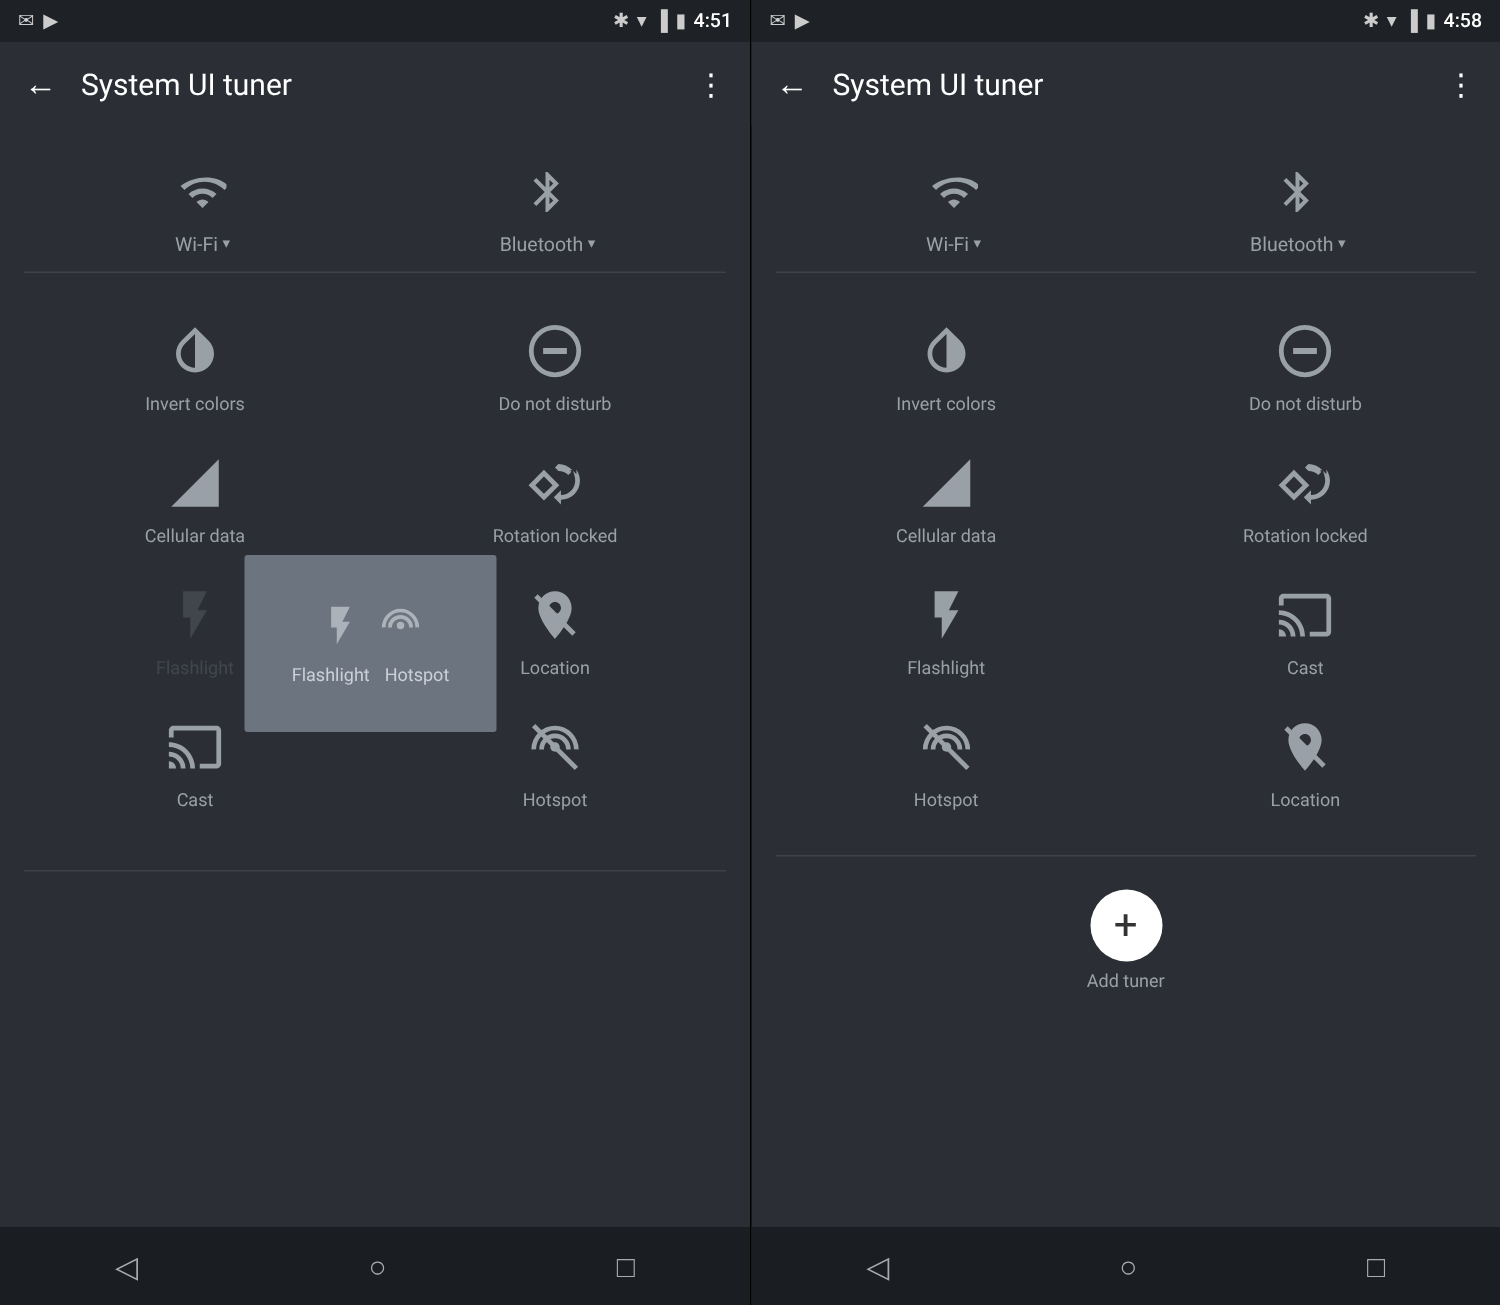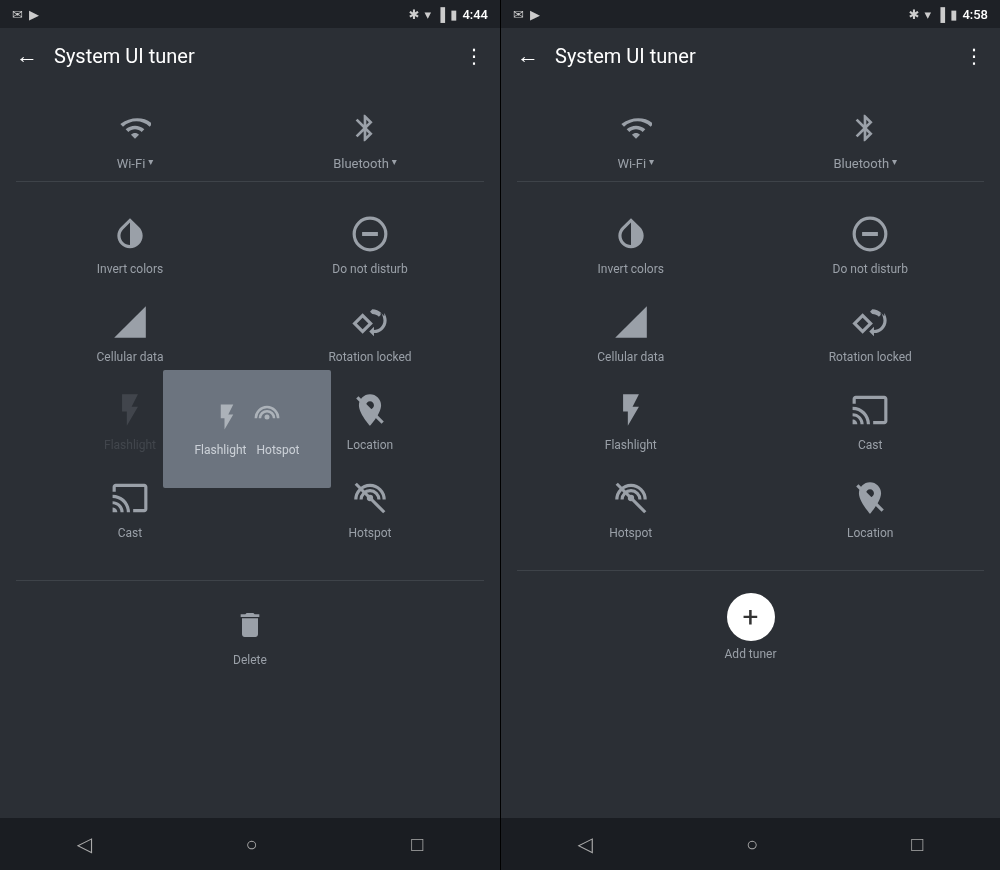--- a/index.html
+++ b/index.html
@@ -286,21 +286,21 @@
   <div class="status-bar">
     <div class="status-bar-left">
       <span class="status-icon">✉</span>
       <span class="status-icon">▶</span>
     </div>
     <div class="status-bar-right">
       <span class="status-icon">✱</span>
       <span class="status-icon">▾</span>
       <span class="status-icon">▐</span>
       <span class="status-icon">▮</span>
-      <span class="status-time">4:44</span>
+      <span class="status-time">4:51</span>
     </div>
   </div>
 
   <div class="top-bar">
     <span class="top-bar-back">←</span>
     <span class="top-bar-title">System UI tuner</span>
     <span class="top-bar-menu">⋮</span>
   </div>
 
   <div class="content">
@@ -428,30 +428,20 @@
         </span>
       </div>
       <div class="drag-overlay-labels">
         <span class="drag-overlay-label">Flashlight</span>
         <span class="drag-overlay-label">Hotspot</span>
       </div>
     </div>
 
     <div class="divider-h" style="margin-top: 20px;"></div>
 
-    <div class="action-row">
-      <div class="action-item">
-        <div class="action-icon">
-          <svg width="32" height="32" viewBox="0 0 24 24" fill="#9aa0a8">
-            <path d="M6 19c0 1.1.9 2 2 2h8c1.1 0 2-.9 2-2V7H6v12zM19 4h-3.5l-1-1h-5l-1 1H5v2h14V4z"></path>
-          </svg>
-        </div>
-        <span class="action-label">Delete</span>
-      </div>
-    </div>
   </div>
 
   <div class="nav-bar">
     <span class="nav-btn">◁</span>
     <span class="nav-btn">○</span>
     <span class="nav-btn">□</span>
   </div>
 </div>
 
 <div class="phone-panel">

